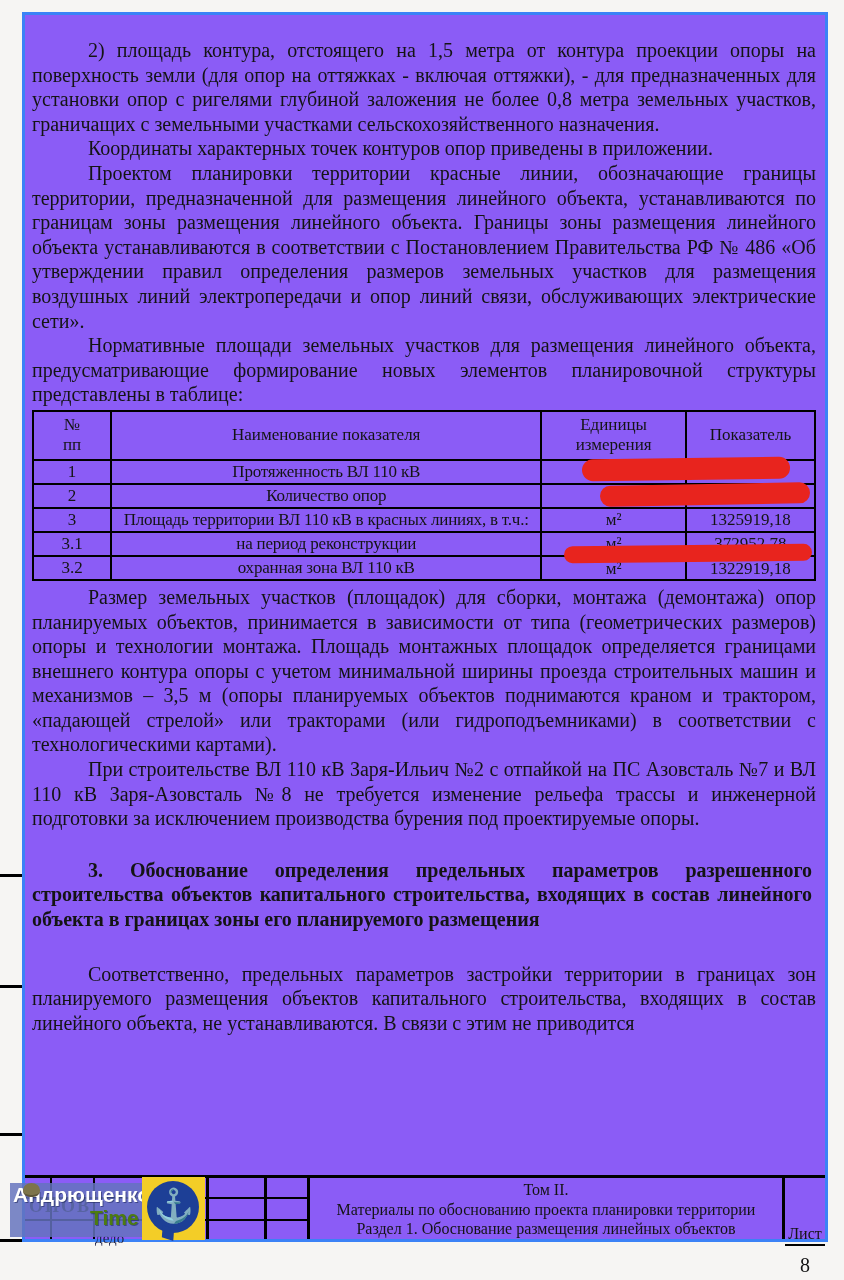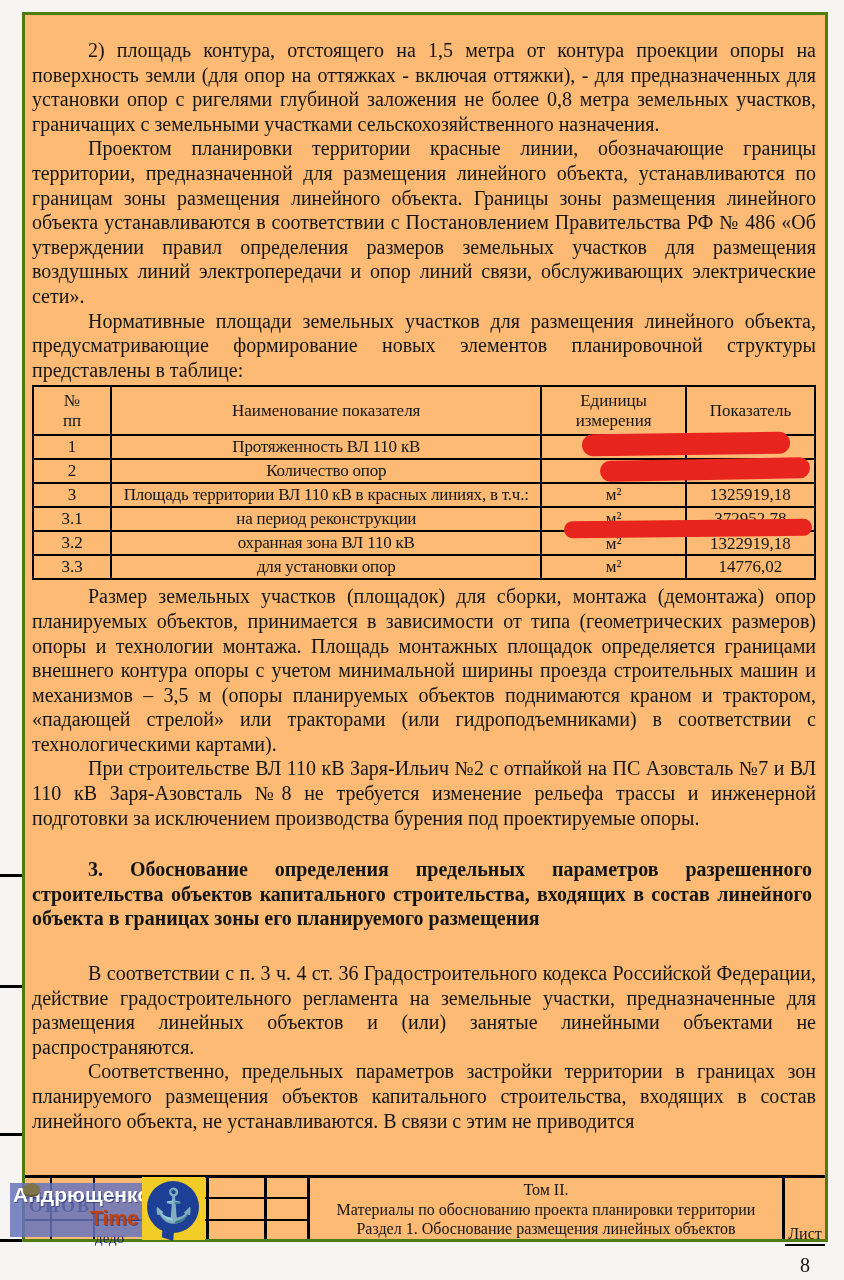--- a/index.html
+++ b/index.html
@@ -1,21 +1,21 @@
 <!DOCTYPE html>
 <html><head>
 <meta charset="utf-8">
 <style>
   html,body{margin:0;padding:0;}
   body{width:844px;height:1280px;position:relative;background:#f6f5f3;
        font-family:"Liberation Serif", serif;color:#141414;overflow:hidden;}
 
   
   .frame{position:absolute;left:22px;top:12px;width:800px;height:1224px;
-         border:3px solid #4d7c0f;background:#fdba74;}
+         border:3px solid #3b82f6;background:#8b5cf6;}
   .mtick{position:absolute;left:0;width:23px;height:3px;background:#000;}
 
   
   .content{position:absolute;left:0;top:0;right:0;bottom:64px;
            padding:23px 9px 0 7px;overflow:hidden;}
   .content p{margin:0;text-align:justify;text-indent:56px;
              font-size:20px;line-height:24.6px;}
   .content p.heading{font-weight:bold;margin:27px 4px 30px 0;}
 
   
@@ -49,21 +49,21 @@
          text-align:center;}
   .sheet .lbl{font-size:16px;line-height:20px;border-bottom:2px solid #000;margin-top:46px;}
   .sheet .num{font-size:20px;line-height:38px;}
 
   
   .wm-box{position:absolute;left:10px;top:1183px;width:132px;height:54px;
           background:rgba(100,114,190,0.84);z-index:20;}
   .wm-name{position:absolute;left:13px;top:1183px;z-index:21;color:#fff;
            font-family:"Liberation Sans",sans-serif;font-weight:bold;font-size:21px;
            text-shadow:1px 1px 0 rgba(25,35,85,.55);}
-  .wm-time{position:absolute;left:90px;top:1206px;z-index:21;color:#c2410c;
+  .wm-time{position:absolute;left:90px;top:1206px;z-index:21;color:#4d7c0f;
            font-family:"Liberation Sans",sans-serif;font-weight:bold;font-size:21px;
            text-shadow:1px 1px 0 rgba(25,35,85,.55);}
   .logo{position:absolute;left:142px;top:1177px;width:63px;height:63px;background:#f3cd27;z-index:22;}
   .logo-circle{position:absolute;left:5px;top:4px;width:52px;height:52px;border-radius:50%;
                background:#1d3f96;}
   .logo-tail{position:absolute;left:20px;top:50px;width:12px;height:12px;background:#1d3f96;
              transform:rotate(18deg) skew(14deg);}
   .logo-anchor{position:absolute;left:0;top:13px;width:63px;text-align:center;
                font-size:33px;line-height:33px;color:#f3cd27;z-index:23;}
   .logo-helmet{position:absolute;left:23px;top:1183px;width:17px;height:12px;z-index:24;
@@ -75,20 +75,21 @@
 
 <div class="mtick" style="top:874px"></div>
 <div class="mtick" style="top:985px"></div>
 <div class="mtick" style="top:1133px"></div>
 <div class="mtick" style="top:1239px"></div>
 
 <div class="frame">
 
   <div class="content">
     <p>2) площадь контура, отстоящего на 1,5 метра от контура проекции опоры на поверхность земли (для опор на оттяжках - включая оттяжки), - для предназначенных для установки опор с ригелями глубиной заложения не более 0,8 метра земельных участков, граничащих с земельными участками сельскохозяйственного назначения.</p>
+    <p>Координаты характерных точек контуров опор приведены в приложении.</p>
     <p>Проектом планировки территории красные линии, обозначающие границы территории, предназначенной для размещения линейного объекта, устанавливаются по границам зоны размещения линейного объекта. Границы зоны размещения линейного объекта устанавливаются в соответствии с Постановлением Правительства РФ № 486 «Об утверждении правил определения размеров земельных участков для размещения воздушных линий электропередачи и опор линий связи, обслуживающих электрические сети».</p>
     <p>Нормативные площади земельных участков для размещения линейного объекта, предусматривающие формирование новых элементов планировочной структуры представлены в таблице:</p>
 
     <div class="table-wrap">
       <table class="ind">
         <colgroup>
             <col class="c-num">
             <col class="c-name">
             <col class="c-units">
             <col class="c-val">
@@ -131,37 +132,30 @@
             <td class="td-name">на период реконструкции</td>
             <td class="td-units">м²</td>
             <td class="td-val">372952,78</td>
           </tr>
           <tr>
             <td class="td-num">3.2</td>
             <td class="td-name">охранная зона ВЛ 110 кВ</td>
             <td class="td-units partial-bottom">м²</td>
             <td class="td-val partial-bottom">1322919,18</td>
           </tr>
-          <tr>
-            <td class="td-num">3.3</td>
-            <td class="td-name">для установки опор</td>
-            <td class="td-units">м²</td>
-            <td class="td-val">14776,02</td>
-          </tr>
         </tbody>
       </table>
       <div class="redact r1"></div>
       <div class="redact r2"></div>
       <div class="redact r3"></div>
     </div>
 
     <p>Размер земельных участков (площадок) для сборки, монтажа (демонтажа) опор планируемых объектов, принимается в зависимости от типа (геометрических размеров) опоры и технологии монтажа. Площадь монтажных площадок определяется границами внешнего контура опоры с учетом минимальной ширины проезда строительных машин и механизмов – 3,5 м (опоры планируемых объектов поднимаются краном и трактором, «падающей стрелой» или тракторами (или гидроподъемниками) в соответствии с технологическими картами).</p>
     <p>При строительстве ВЛ 110 кВ Заря-Ильич №2 с отпайкой на ПС Азовсталь №7 и ВЛ 110 кВ Заря-Азовсталь №8 не требуется изменение рельефа трассы и инженерной подготовки за исключением производства бурения под проектируемые опоры.</p>
     <p class="heading">3. Обоснование определения предельных параметров разрешенного строительства объектов капитального строительства, входящих в состав линейного объекта в границах зоны его планируемого размещения</p>
-    <p>В соответствии с п. 3 ч. 4 ст. 36 Градостроительного кодекса Российской Федерации, действие градостроительного регламента на земельные участки, предназначенные для размещения линейных объектов и (или) занятые линейными объектами не распространяются.</p>
     <p>Соответственно, предельных параметров застройки территории в границах зон планируемого размещения объектов капитального строительства, входящих в состав линейного объекта, не устанавливаются. В связи с этим не приводится</p>
   </div>
 
   <div class="stamp">
 
     <div class="sv" style="left:25px;width:2px"></div>
     <div class="sv" style="left:68px;width:2px"></div>
     <div class="sh" style="left:0;width:181px;top:19px"></div>
     <div class="sh" style="left:0;width:181px;top:41px"></div>
     <span class="frag-big">ОПОВ</span>

